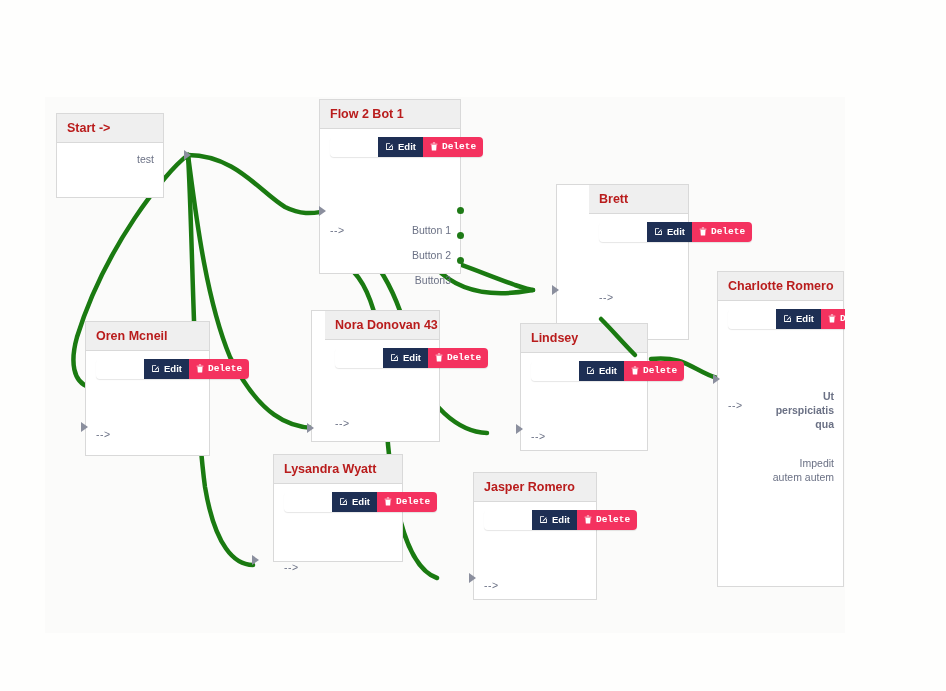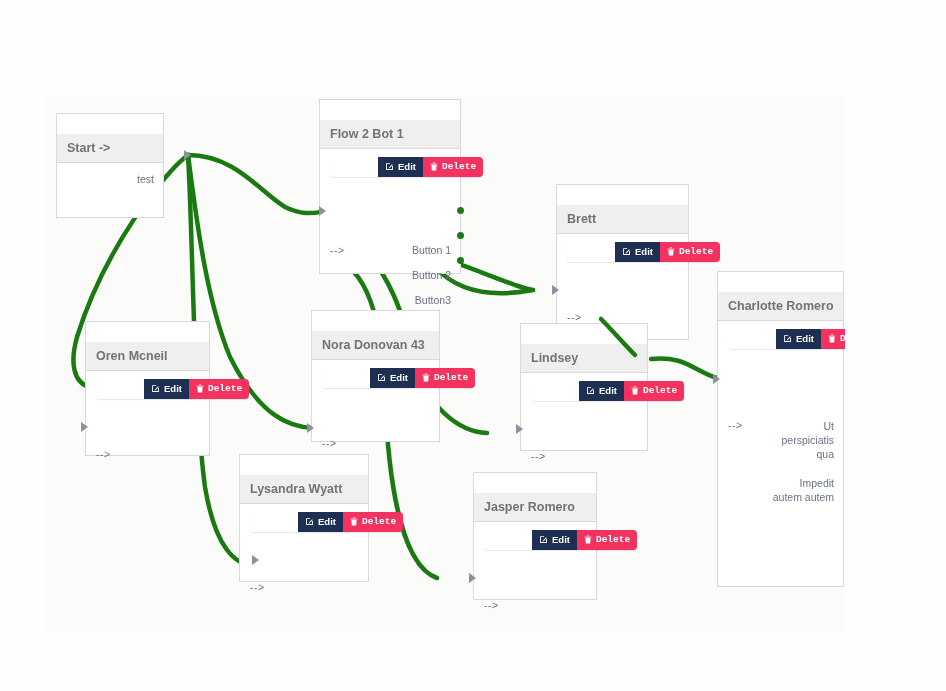--- a/index.html
+++ b/index.html
@@ -62,24 +62,23 @@
     box-sizing: border-box;
     font-size: 11px;
     color: #5a5f7d;
   }
   .node-header {
     background: #efefef;
     border-bottom: 1px solid #d9d9d9;
     padding: 7px 10px 7px 10px;
     font-size: 12.5px;
     font-weight: bold;
-    color: #737373;
+    color: #b91c1c;
     font-family: "Liberation Sans", sans-serif;
     white-space: nowrap;
-    margin-top: 20px;
   }
   .node-body {
     position: relative;
     padding: 8px 10px 10px 10px;
   }
   .btn-row {
     display: flex;
     align-items: stretch;
     width: -moz-fit-content;
     width: fit-content;
@@ -234,21 +233,21 @@
         <div class="port-out" style="top:95px;">Button 1</div>
         <div class="port-out" style="top:120px;">Button 2</div>
         <div class="port-out" style="top:145px;">Button3</div>
       </div>
     </div>
     <div class="arrow-marker" style="left:274px; top:109px;"></div>
     <div class="dot-marker" style="left:412px; top:110px;"></div>
     <div class="dot-marker" style="left:412px; top:135px;"></div>
     <div class="dot-marker" style="left:412px; top:160px;"></div>
 
-    <div class="node" style="left:511px; top:87px; width:133px; height:156px;">
+    <div class="node" style="left:511px; top:87px; width:133px; height:156px;padding-left:32px;">
       <div class="node-header">Brett</div>
       <div class="node-body">
         <div class="btn-row">
           <span class="btn btn-edit">
             <svg width="9" height="9" viewBox="0 0 16 16">
               <path fill="#ffffff" d="M2 2h7v1.6H3.6v8.8h8.8V7H14v7H2z"></path>
               <path fill="#ffffff" d="M7.2 9.6l-1 2.2 2.2-1 5.4-5.4-1.2-1.2z"></path>
             </svg>
             <span>Edit</span>
           </span>
@@ -280,21 +279,21 @@
               <path fill="#ffffff" d="M1 3h12v1.6H1zM5 1h4v1.4H5zM2.4 5.4h9.2L10.9 15H3.1z"></path>
             </svg>
             <span>Delete</span>
           </span>
         </div>
         <div class="port-in" style="left:10px; top:77px;">--&gt;</div>
       </div>
     </div>
     <div class="arrow-marker" style="left:36px; top:325px;"></div>
 
-    <div class="node" style="left:266px; top:213px; width:129px; height:132px;">
+    <div class="node" style="left:266px; top:213px; width:129px; height:132px;padding-left:13px;">
       <div class="node-header">Nora Donovan 43</div>
       <div class="node-body">
         <div class="btn-row">
           <span class="btn btn-edit">
             <svg width="9" height="9" viewBox="0 0 16 16">
               <path fill="#ffffff" d="M2 2h7v1.6H3.6v8.8h8.8V7H14v7H2z"></path>
               <path fill="#ffffff" d="M7.2 9.6l-1 2.2 2.2-1 5.4-5.4-1.2-1.2z"></path>
             </svg>
             <span>Edit</span>
           </span>
@@ -345,27 +344,27 @@
             <span>Edit</span>
           </span>
           <span class="btn btn-delete">
             <svg width="8" height="9" viewBox="0 0 14 16">
               <path fill="#ffffff" d="M1 3h12v1.6H1zM5 1h4v1.4H5zM2.4 5.4h9.2L10.9 15H3.1z"></path>
             </svg>
             <span>Delete</span>
           </span>
         </div>
         <div class="port-in" style="left:10px; top:98px;">--&gt;</div>
-        <div class="port-out-wrap" style="top:98px;">Ut perspiciatis qua</div>
+        <div class="port-out-wrap" style="top:88px;font-weight:bold;">Ut perspiciatis qua</div>
         <div class="port-out-wrap" style="top:155px;">Impedit autem autem</div>
       </div>
     </div>
     <div class="arrow-marker" style="left:668px; top:277px;"></div>
 
-    <div class="node" style="left:194px; top:357px; width:130px; height:128px;">
+    <div class="node" style="left:228px; top:357px; width:130px; height:108px;">
       <div class="node-header">Lysandra Wyatt</div>
       <div class="node-body">
         <div class="btn-row">
           <span class="btn btn-edit">
             <svg width="9" height="9" viewBox="0 0 16 16">
               <path fill="#ffffff" d="M2 2h7v1.6H3.6v8.8h8.8V7H14v7H2z"></path>
               <path fill="#ffffff" d="M7.2 9.6l-1 2.2 2.2-1 5.4-5.4-1.2-1.2z"></path>
             </svg>
             <span>Edit</span>
           </span>

